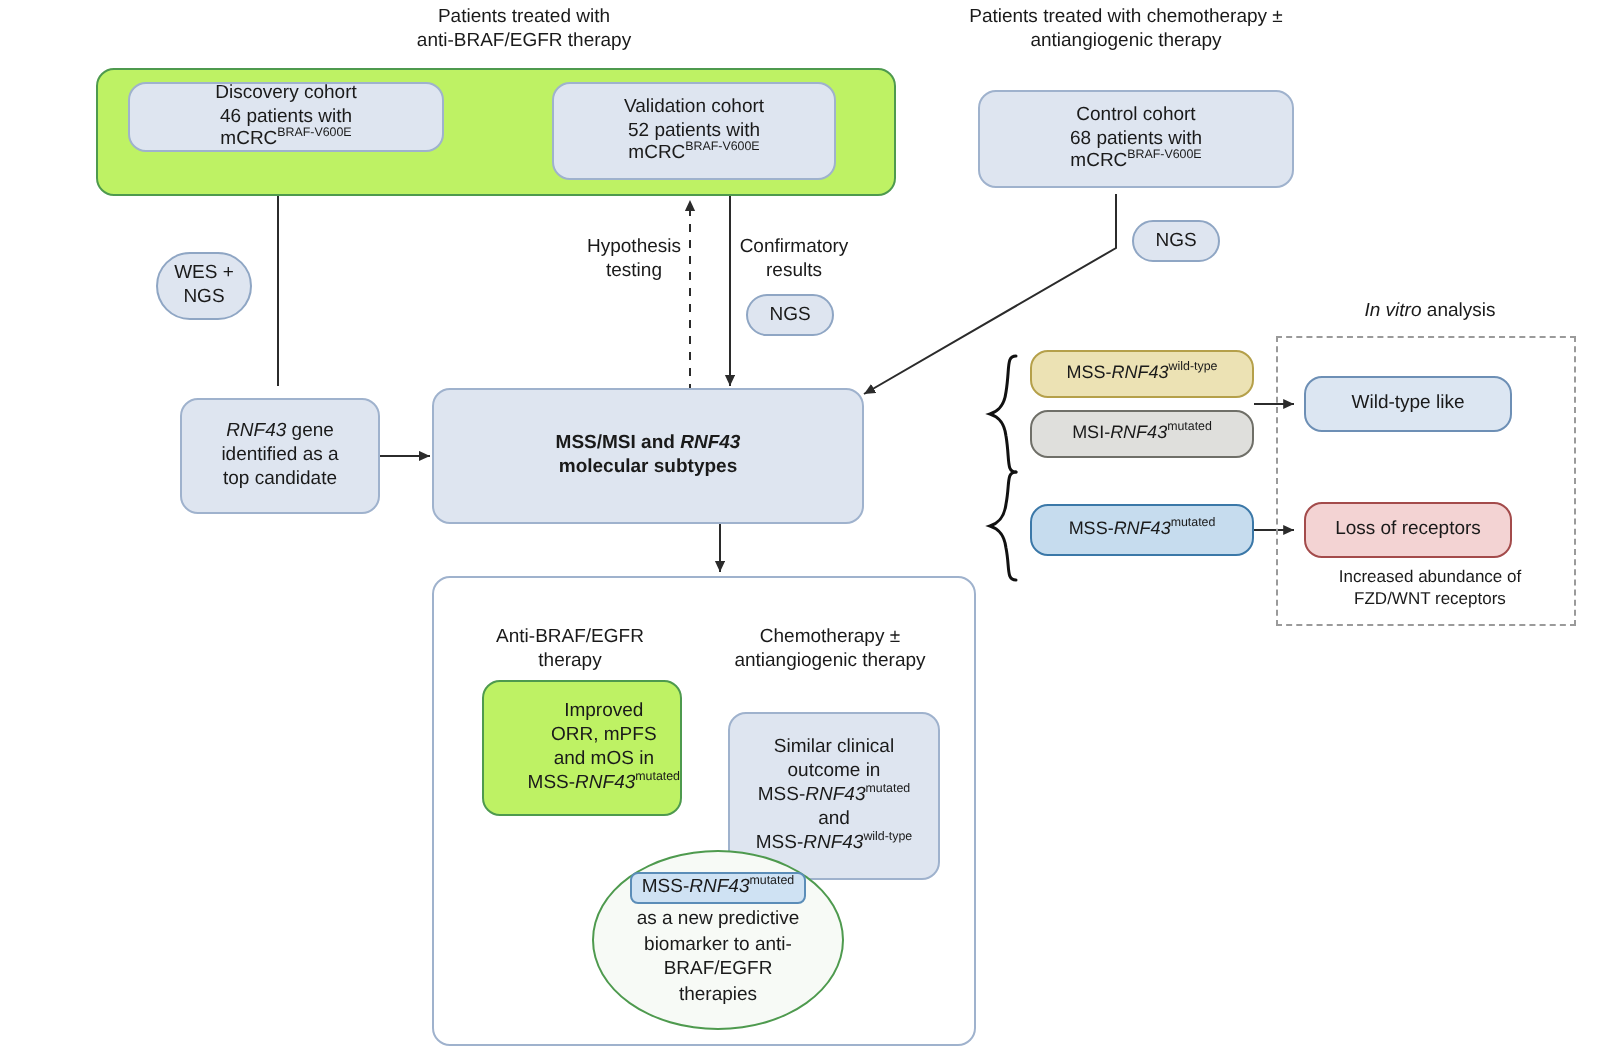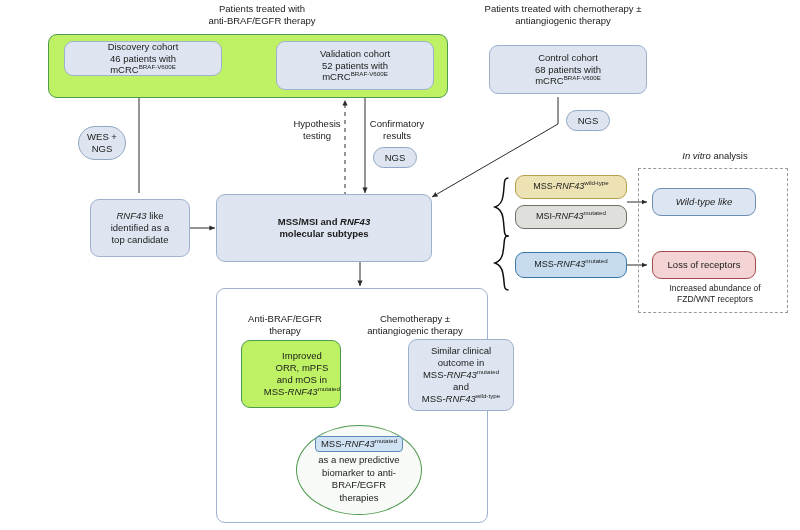--- a/index.html
+++ b/index.html
@@ -178,21 +178,21 @@
   <div class="node greenbox" style="left:48px; top:34px; width:400px; height:64px;"></div>
 
   <div class="node bluebox" style="left:64px; top:41px; width:158px; height:35px;">
     <div>
       <div>Discovery cohort</div>
       <div>46 patients with</div>
       <div><span>mCRC</span><sup>BRAF-V600E</sup></div>
     </div>
   </div>
 
-  <div class="node bluebox" style="left:276px; top:41px; width:158px; height:49px;">
+  <div class="node bluebox" style="left:276px; top:41px; width:142px; height:49px;">
     <div>
       <div>Validation cohort</div>
       <div>52 patients with</div>
       <div><span>mCRC</span><sup>BRAF-V600E</sup></div>
     </div>
   </div>
 
   <div class="node bluebox" style="left:489px; top:45px; width:158px; height:49px;">
     <div>
       <div>Control cohort</div>
@@ -221,21 +221,21 @@
     <div>testing</div>
   </div>
 
   <div class="cap" style="left:363px; top:118px; width:68px;">
     <div>Confirmatory</div>
     <div>results</div>
   </div>
 
   <div class="node bluebox" style="left:90px; top:199px; width:100px; height:58px;">
     <div>
-      <div><span class="ital">RNF43</span><span> like</span></div>
+      <div><span class="ital">RNF43</span><span> gene</span></div>
       <div>identified as a</div>
       <div>top candidate</div>
     </div>
   </div>
 
   <div class="node bluebox" style="left:216px; top:194px; width:216px; height:68px;font-weight:bold;">
     <div>
       <div><span>MSS/MSI and </span><span class="ital">RNF43</span></div>
       <div>molecular subtypes</div>
     </div>
@@ -252,21 +252,21 @@
   </div>
 
   <div class="node subtypeGray" style="left:515px; top:205px; width:112px; height:24px;">
     <span><span>MSI-</span><span class="ital">RNF43</span><sup>mutated</sup></span>
   </div>
 
   <div class="node subtypeBlue" style="left:515px; top:252px; width:112px; height:26px;">
     <span><span>MSS-</span><span class="ital">RNF43</span><sup>mutated</sup></span>
   </div>
 
-  <div class="node outcomeBlue" style="left:652px; top:188px; width:104px; height:28px;font-style:italic;">
+  <div class="node outcomeBlue" style="left:652px; top:188px; width:104px; height:28px;">
     <span>Wild-type like</span>
   </div>
 
   <div class="node outcomeRed" style="left:652px; top:251px; width:104px; height:28px;">
     <span>Loss of receptors</span>
   </div>
 
   <div class="cap tiny" style="left:646px; top:283px; width:138px;">
     <div>Increased abundance of</div>
     <div>FZD/WNT receptors</div>
@@ -286,21 +286,21 @@
 
   <div class="node greenbox" style="left:241px; top:340px; width:100px; height:68px; font-size:9.5px;">
     <div>
       <div>Improved</div>
       <div>ORR, mPFS</div>
       <div>and mOS in</div>
       <div><span>MSS-</span><span class="ital">RNF43</span><sup>mutated</sup></div>
     </div>
   </div>
 
-  <div class="node bluebox" style="left:364px; top:339px; width:106px; height:72px;margin-left:44px;">
+  <div class="node bluebox" style="left:364px; top:356px; width:106px; height:84px;">
     <div>
       <div>Similar clinical</div>
       <div>outcome in</div>
       <div><span>MSS-</span><span class="ital">RNF43</span><sup>mutated</sup></div>
       <div>and</div>
       <div><span>MSS-</span><span class="ital">RNF43</span><sup>wild-type</sup></div>
     </div>
   </div>
 
   <div class="ellipseNode" style="left:296px; top:425px; width:126px; height:90px;">

